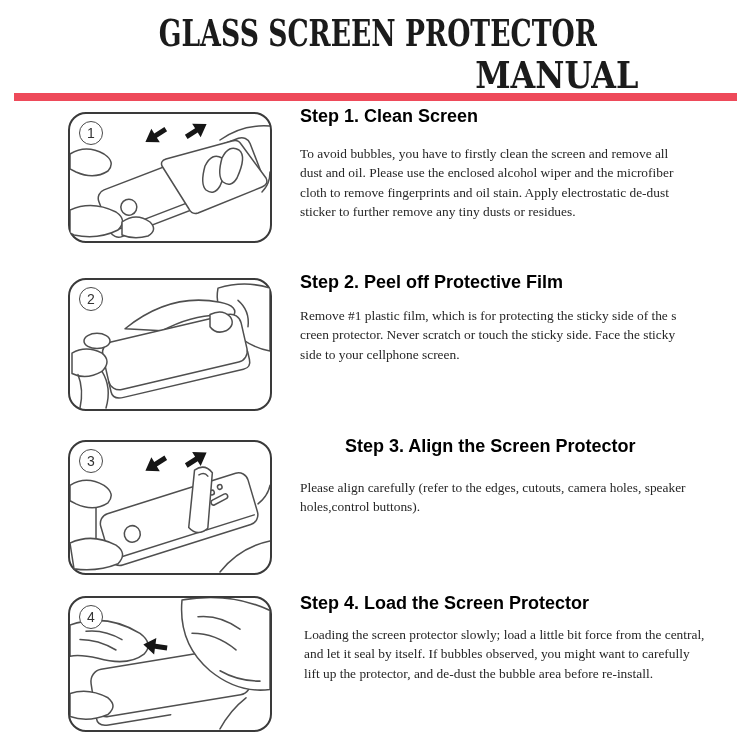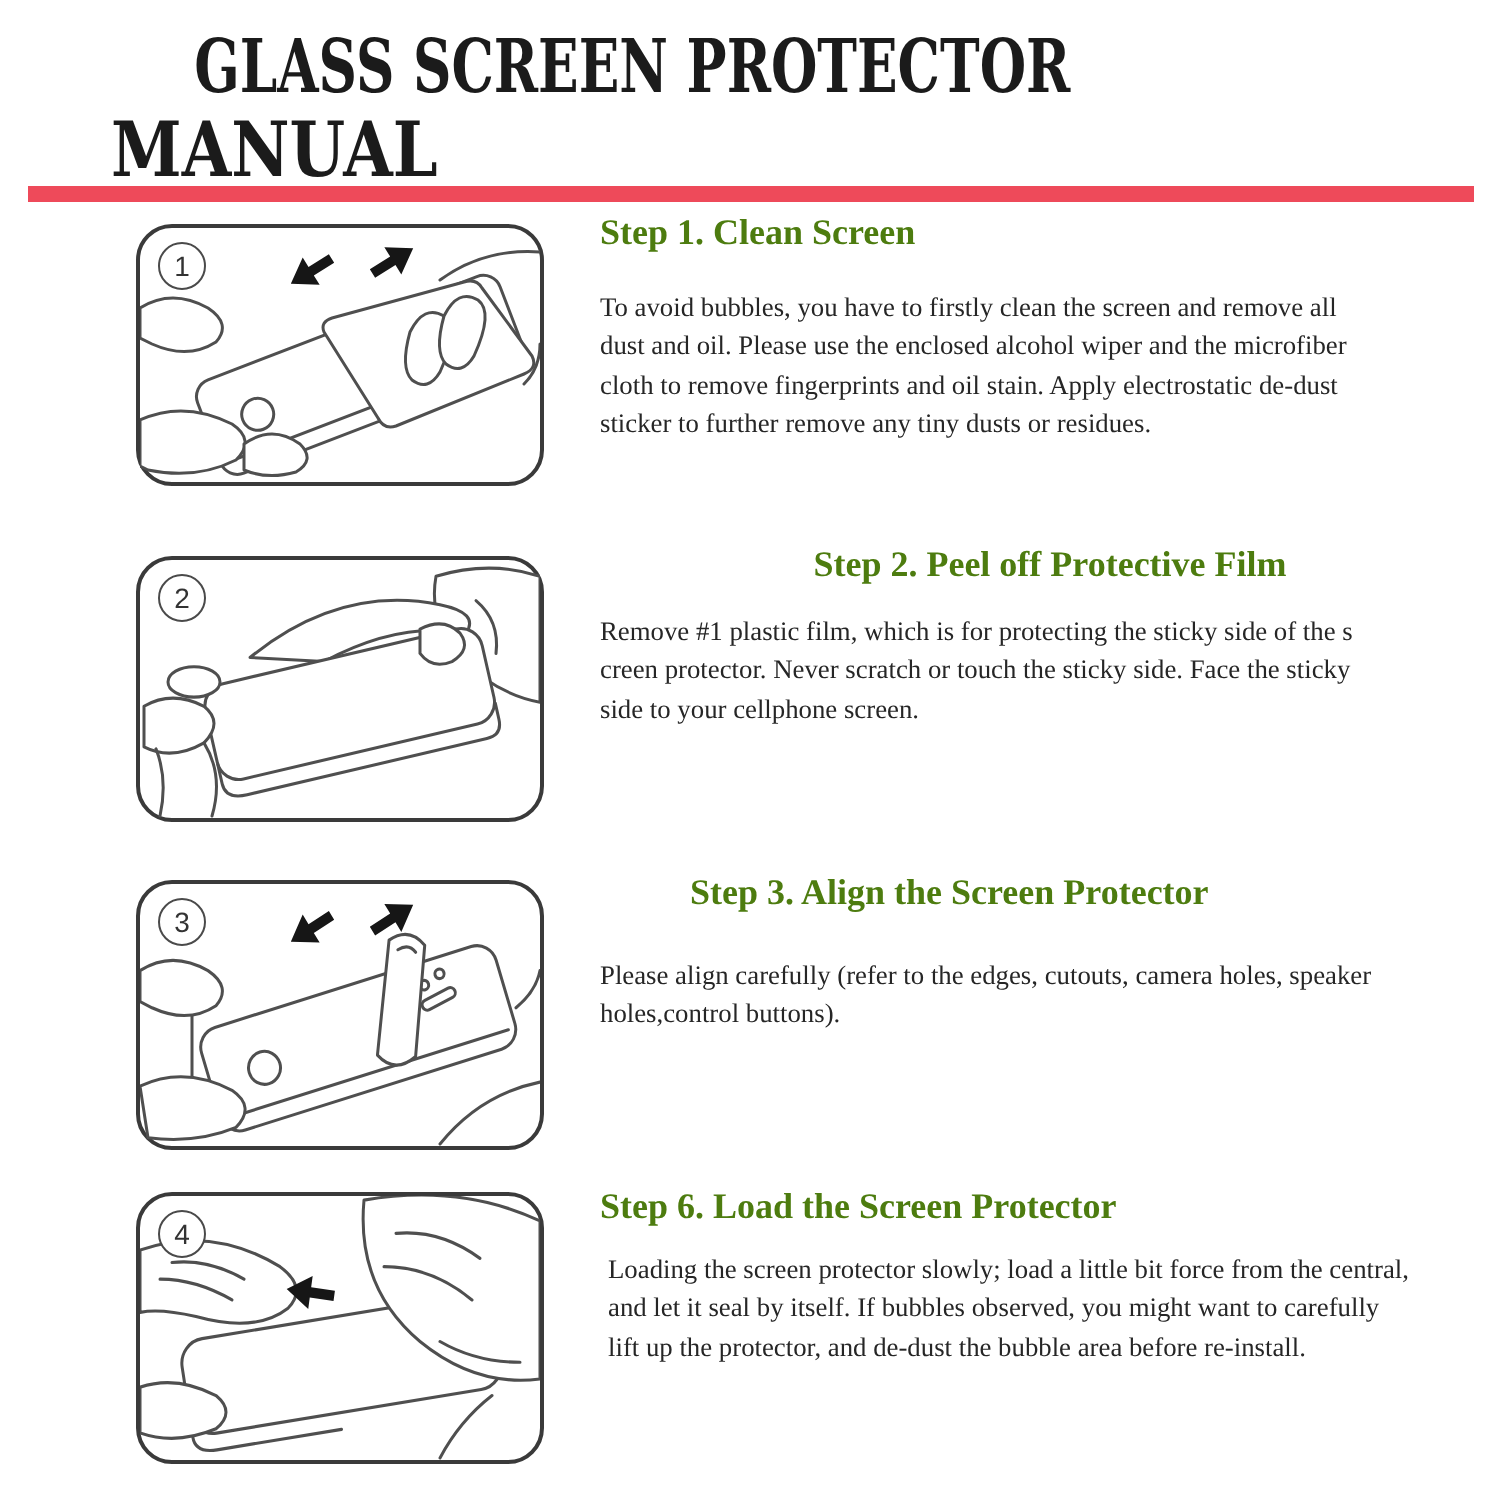--- a/index.html
+++ b/index.html
@@ -1,33 +1,33 @@
 <!DOCTYPE html>
 <html><head>
 <meta charset="utf-8">
 <style>
   html,body{margin:0;padding:0;background:#fff;}
   .page{position:relative;width:750px;height:750px;background:#fff;overflow:hidden;
         font-family:"Liberation Sans",sans-serif;}
-  .title{position:absolute;left:0;top:12px;width:694px;text-align:left;color:#1b1b1b;}
+  .title{position:absolute;left:0;top:12px;width:694px;text-align:right;color:#1b1b1b;}
   .title-line{display:block;font-family:"DejaVu Serif",serif;font-weight:700;line-height:42px;white-space:nowrap;}
   .title-line.l1{font-size:37px;transform:scaleX(.72);transform-origin:50% 50%;}
   .title-line.l2{font-size:38px;transform:scaleX(.84);transform-origin:50% 50%;}
   .divider{position:absolute;left:14px;top:93px;width:723px;height:8px;}
   .box{position:absolute;left:68px;width:200px;border:2px solid #3a3a3a;border-radius:18px;background:#fff;}
   .s1 .box{top:112px;height:127px;}
   .s2 .box{top:278px;height:129px;}
   .s3 .box{top:440px;height:131px;}
   .s4 .box{top:596px;height:132px;}
   .box svg{position:absolute;left:0;top:0;width:100%;height:100%;}
   .numcircle{position:absolute;left:9px;top:7px;width:22px;height:22px;border:1.5px solid #4a4a4a;
              border-radius:50%;display:flex;align-items:center;justify-content:center;
              font-size:14px;color:#333;background:#fff;z-index:2;}
-  .heading{position:absolute;left:300px;width:450px;font-size:18px;font-weight:700;color:#4d7c0f;line-height:24px;font-family:Liberation Serif, serif;}
-  .s1 .heading{top:104px;} .s2 .heading{top:270px;text-align:center;} .s3 .heading{top:434px;margin-left:45px;} .s4 .heading{top:591px;}
+  .heading{position:absolute;left:300px;width:450px;font-size:18px;font-weight:700;color:#000000;line-height:24px;}
+  .s1 .heading{top:104px;} .s2 .heading{top:270px;} .s3 .heading{top:434px;margin-left:45px;} .s4 .heading{top:591px;}
   .body{position:absolute;left:300px;width:460px;font-family:"Liberation Serif",serif;
         font-size:13.4px;line-height:19.3px;color:#262626;white-space:pre-line;}
   .s1 .body{top:144px;} .s2 .body{top:306px;} .s3 .body{top:478px;} .s4 .body{top:625px;left:304px;}
   .art{stroke:#4f4f4f;stroke-width:1.5;fill:none;stroke-linecap:round;stroke-linejoin:round;}
   .arrow{fill:#161616;stroke:none;}
 </style>
 </head>
 <body>
 
 <div class="page">
@@ -142,19 +142,19 @@
           <path d="M150,70 Q168,80 190,80"></path>
           <path d="M0,26 Q36,14 70,34 Q84,44 74,54 Q58,66 28,58 Q10,54 0,56 Z" fill="#fff"></path>
           <path d="M16,32 Q34,30 52,40"></path>
           <path d="M10,40 Q28,40 46,50"></path>
           <path d="M0,92 Q18,86 38,96 Q48,104 38,112 Q18,120 0,114 Z" fill="#fff"></path>
           <path d="M150,126 Q160,108 176,96"></path>
         </g>
         <path class="arrow" d="M0,5.5 L12,5.5 L12,0 L24,8 L12,16 L12,10.5 L0,10.5 Z" transform="translate(96,56) rotate(188)"></path>
       </svg>
     </div>
-    <div class="heading">Step 6. Load the Screen Protector</div>
+    <div class="heading">Step 4. Load the Screen Protector</div>
     <div class="body">Loading the screen protector slowly; load a little bit force from the central,
 and let it seal by itself. If bubbles observed, you might want to carefully
 lift up the protector, and de-dust the bubble area before re-install.</div>
   </div>
 
 </div>
 
 </body></html>

